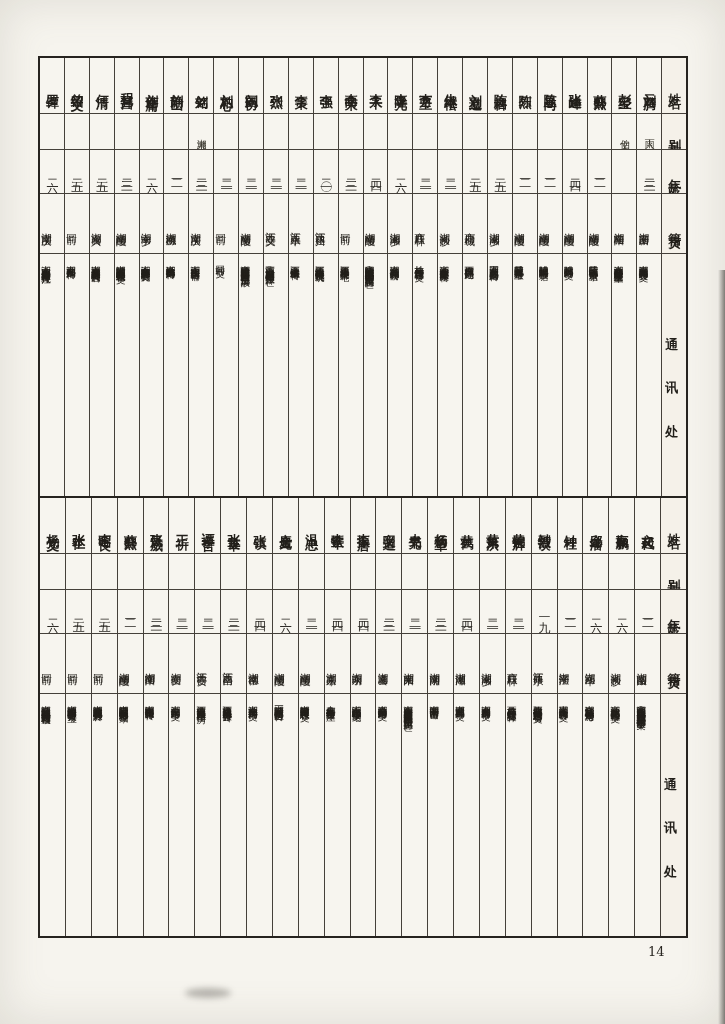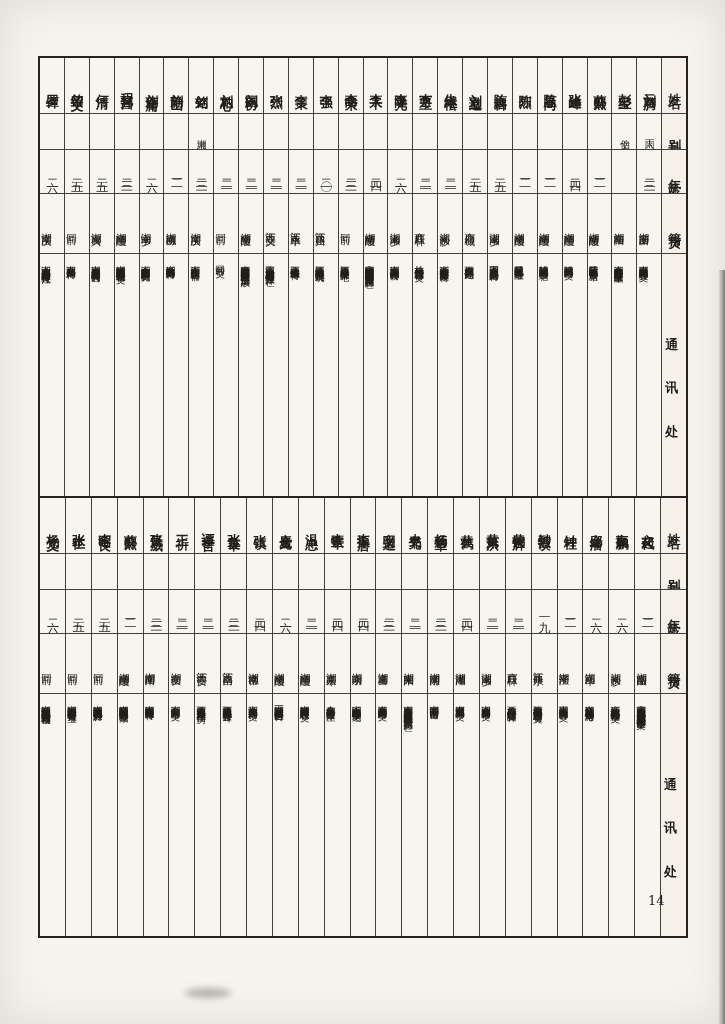--- a/index.html
+++ b/index.html
@@ -25,21 +25,21 @@
   .name-cell .vt{font-size:13px;font-weight:700;letter-spacing:2px;}
   .alias-cell .vt{font-size:10px;letter-spacing:1px;color:#343128;}
   .age-cell .vt{font-size:12px;letter-spacing:2px;}
   .origin-cell .vt{font-size:10.5px;letter-spacing:1px;}
   .addr-cell .vt{font-size:9.5px;line-height:12px;letter-spacing:.5px;height:100%;}
   .head-col{background:#f5f1e9;}
   .head-cell{justify-content:center;}
   .head-cell .vt{font-size:13px;letter-spacing:3px;font-weight:700;}
   .addr-head{align-items:center;justify-content:flex-start;}
   .addr-head .vt{height:auto;letter-spacing:44px;padding-top:30px;}
-  .page-number{position:absolute;left:648px;top:893px;font-size:13px;color:#2a2722;
+  .page-number{position:absolute;left:648px;top:944px;font-size:13px;color:#2a2722;
                font-family:"DejaVu Serif",serif;}
   .scan-edge-right{position:absolute;right:0;top:270px;width:7px;height:754px;
         background:linear-gradient(to left, rgba(35,32,28,.55), rgba(35,32,28,0));}
   .scan-smudge{position:absolute;left:185px;top:988px;width:46px;height:10px;
         background:rgba(50,46,40,.32);border-radius:50%;filter:blur(3px);}
 </style>
 </head>
 <body>
 
 <div class="page">

